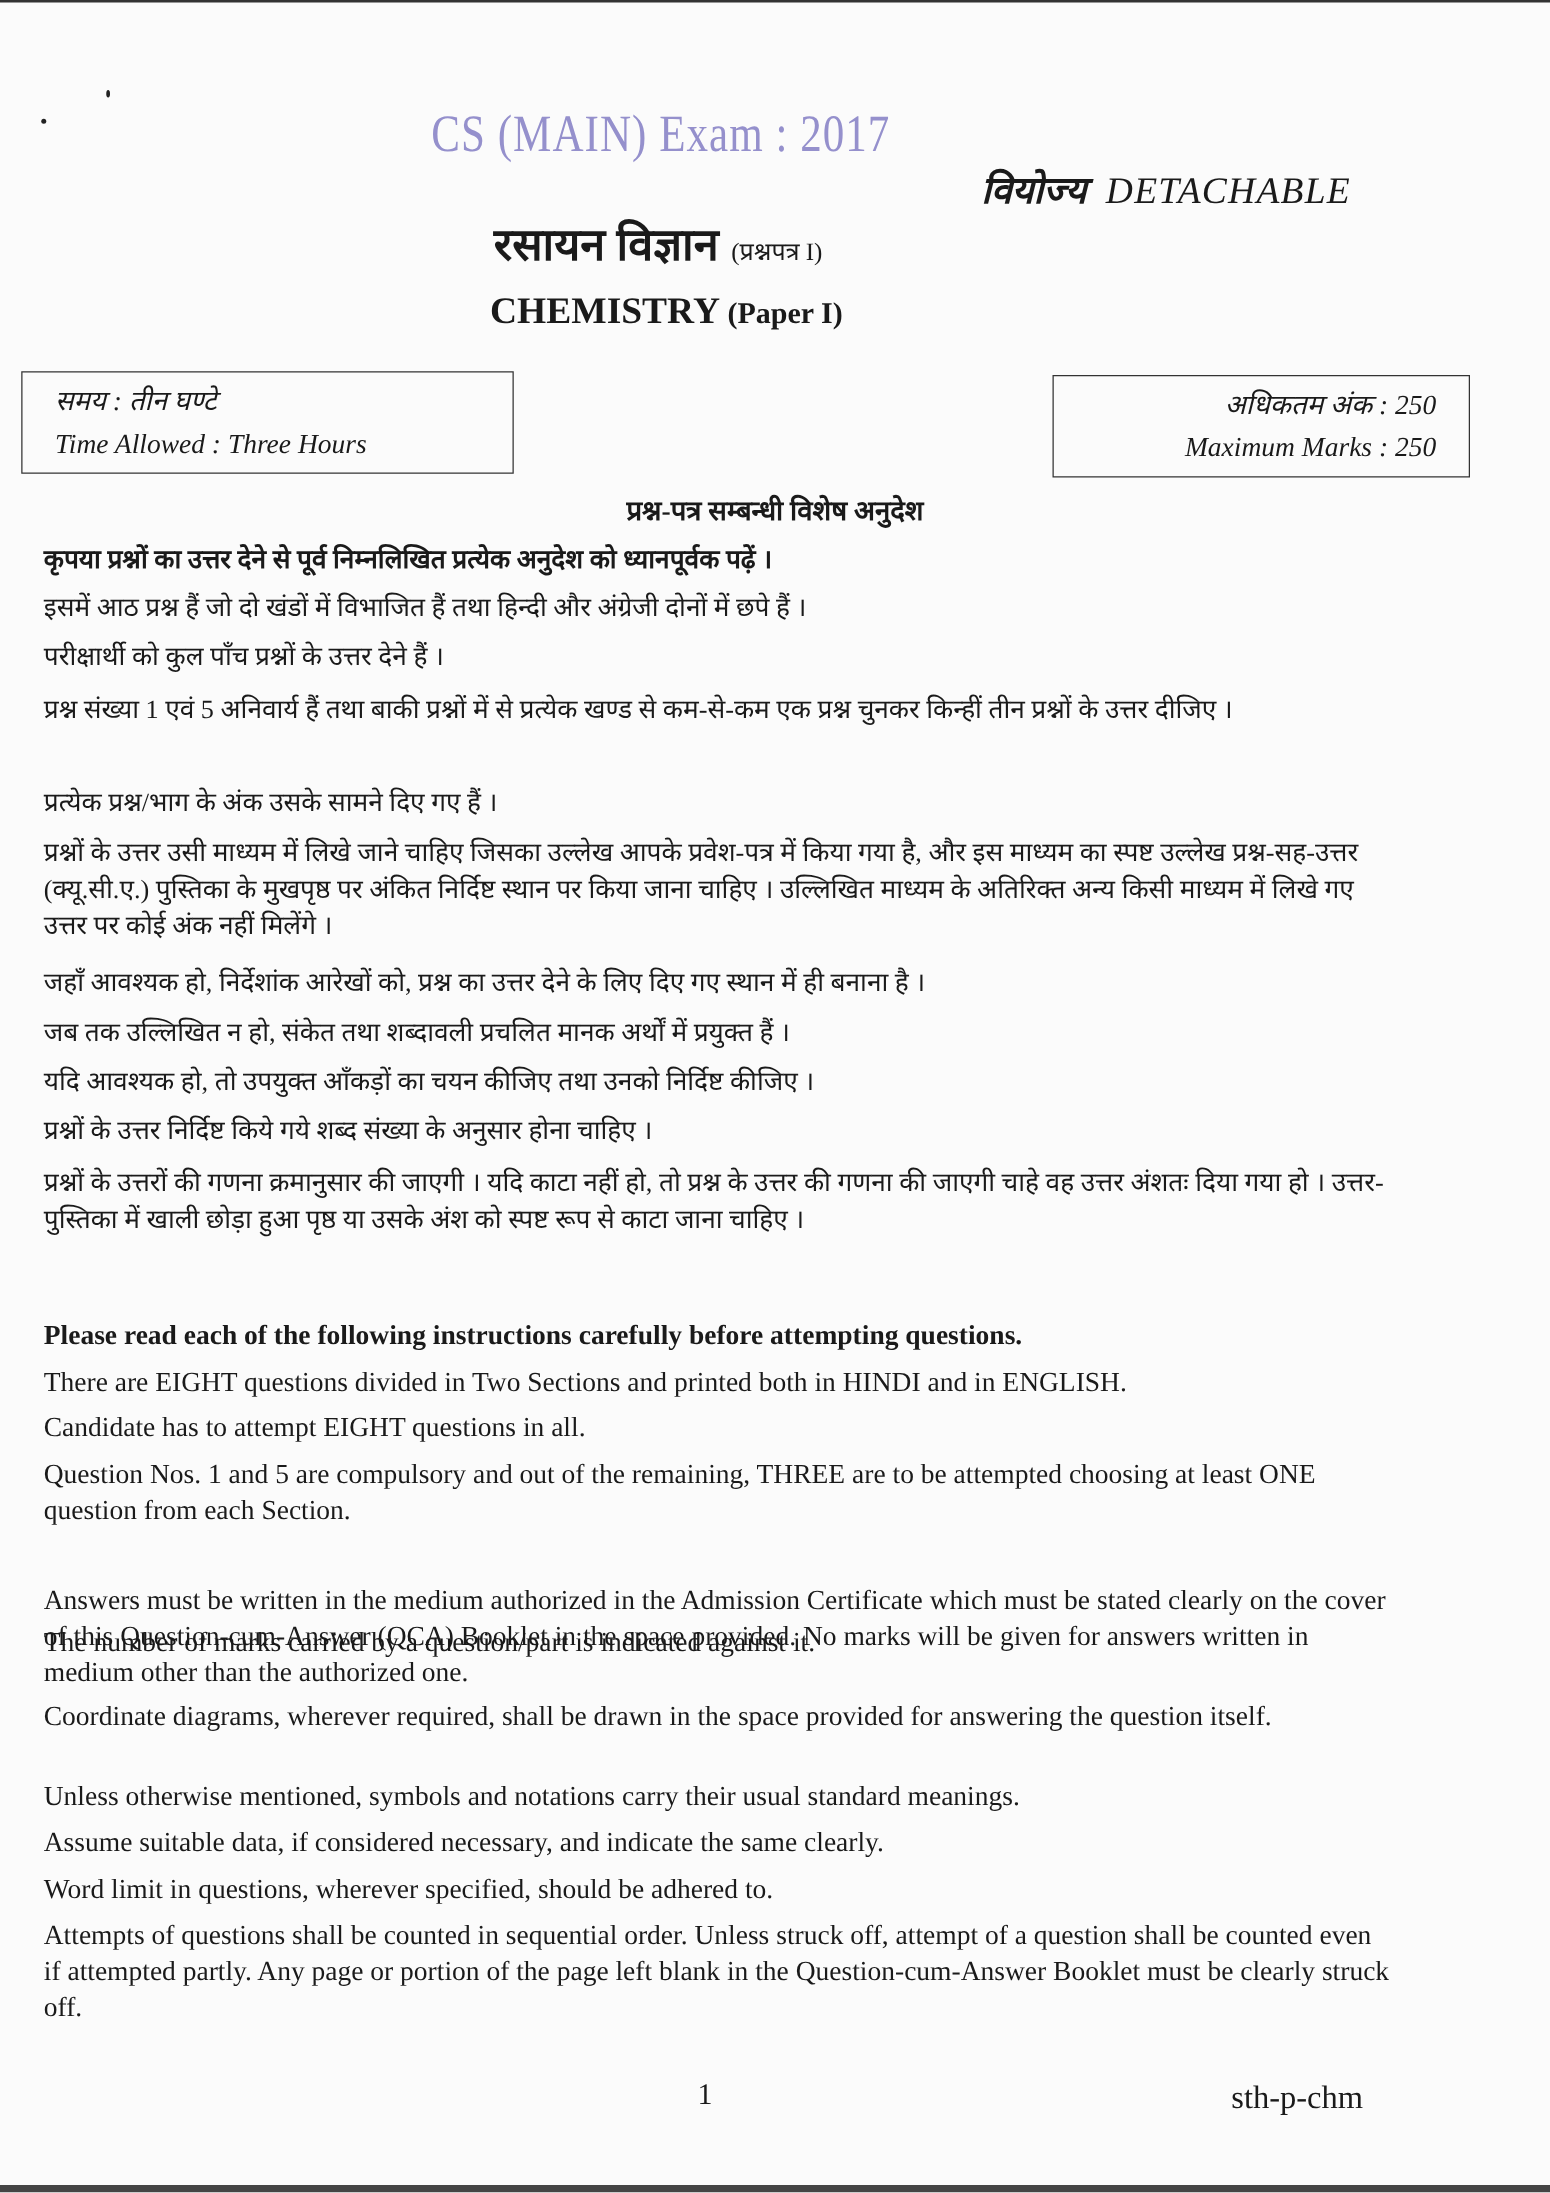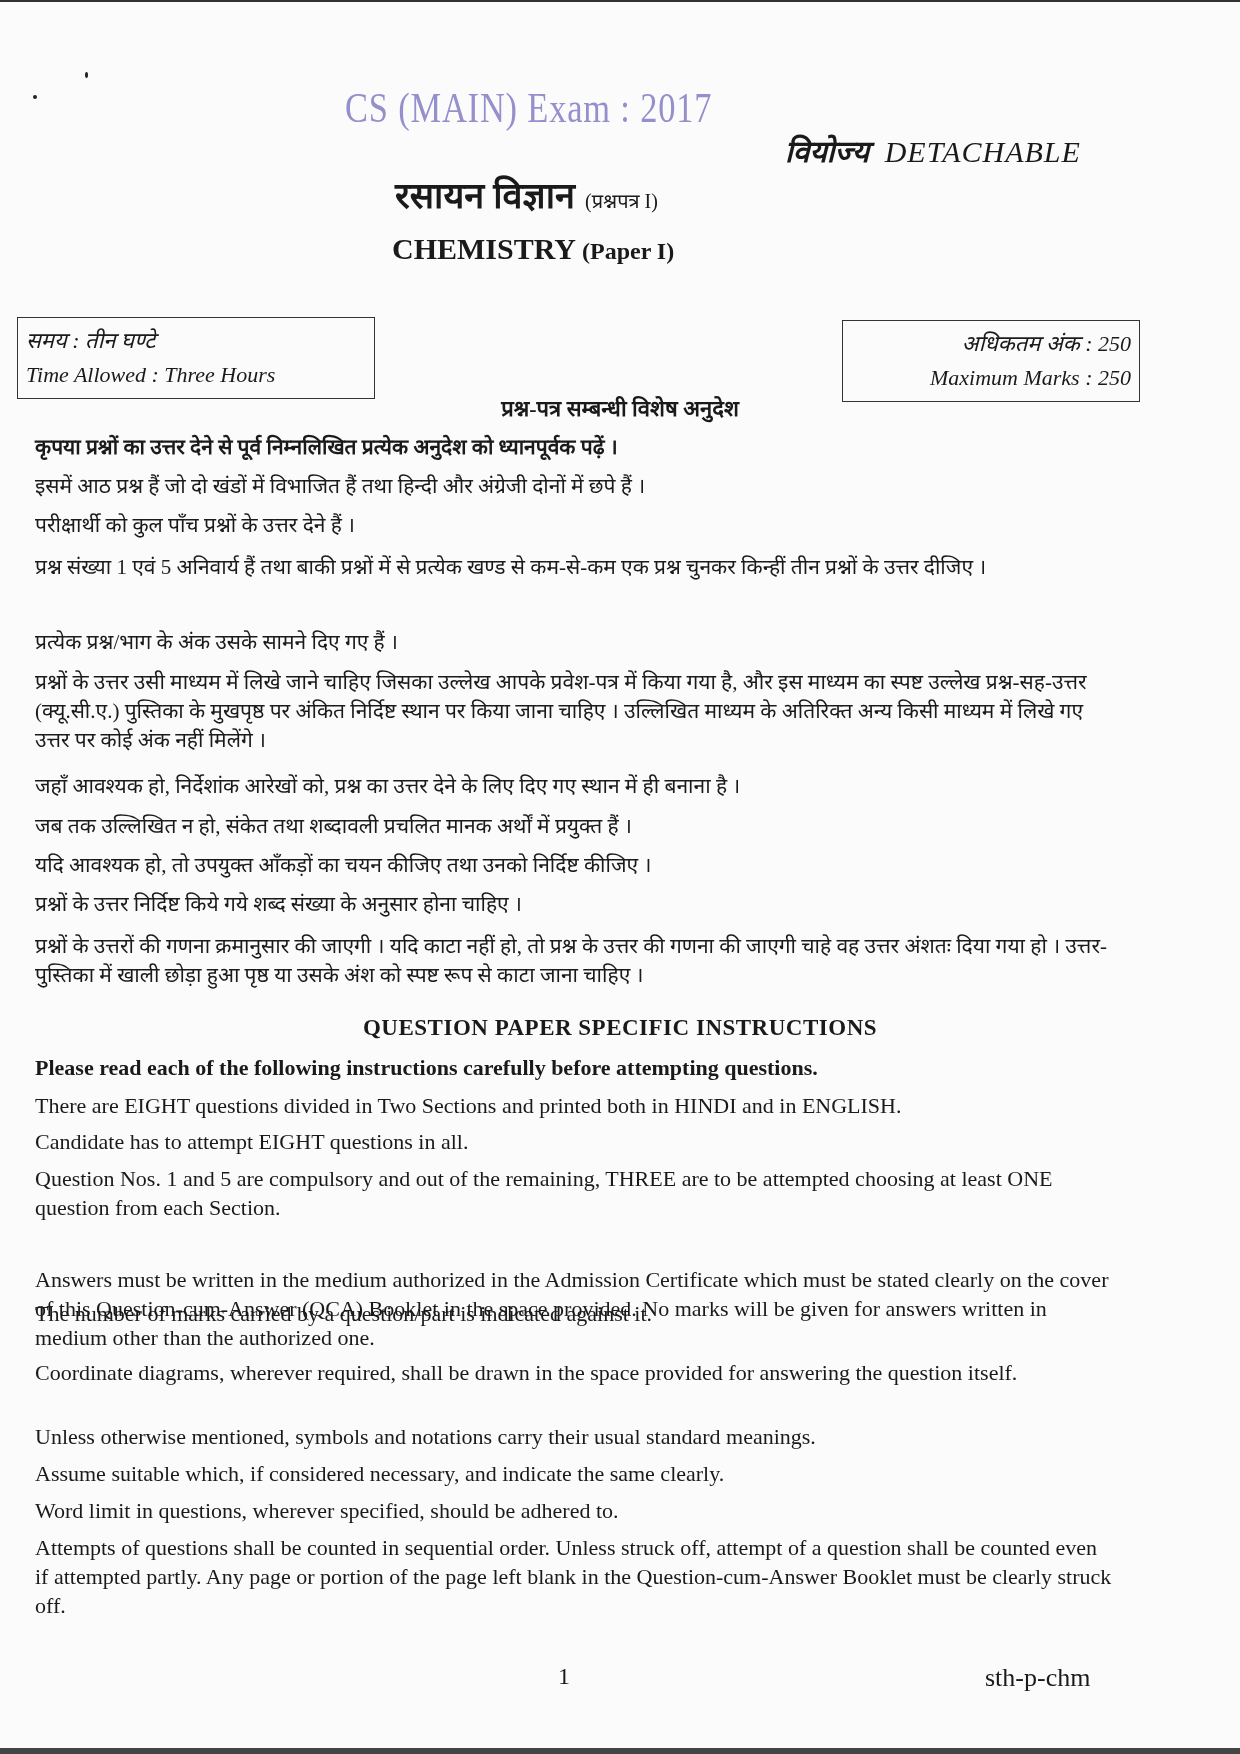--- a/index.html
+++ b/index.html
@@ -21,22 +21,22 @@
   }
   .detachable {
     position:absolute; left:785px; top:130px; font-size:30px; font-style:italic; font-weight:bold;
   }
   .detachable .en { font-style:italic; font-weight:normal; letter-spacing:1px; margin-left:8px; }
   .title-hi { position:absolute; left:395px; top:170px; font-size:36px; font-weight:bold; }
   .title-hi .sub { font-size:20px; font-weight:normal; margin-left:10px; }
   .title-en { position:absolute; left:392px; top:232px; font-size:30px; font-weight:bold; }
   .title-en .sub { font-size:24px; margin-left:6px; }
   .box {
-    position:absolute; border:1.5px solid #333; padding:6px 8px;
-    font-style:italic; font-size:22px; line-height:34px;margin-top:20px;
+    position:absolute; border:1.5px solid #333; padding:6px 26px;
+    font-style:italic; font-size:22px; line-height:34px;
   }
   .box-left { left:17px; top:297px; width:340px; }
   .box-right { left:842px; top:300px; width:280px; text-align:right; }
   .hi-heading { position:absolute; left:0; width:1240px; top:392px; text-align:center; font-size:22px; font-weight:bold; }
   .para { position:absolute; left:35px; width:1080px; font-size:22px; line-height:29px; }
   .hi { font-size:21px; }
   .en-heading { position:absolute; left:0; width:1240px; top:1015px; text-align:center; font-size:23px; font-weight:bold; letter-spacing:0.5px; }
   .lead { font-weight:bold; }
   .footer-num { position:absolute; left:558px; top:1663px; font-size:24px; }
   .footer-code { position:absolute; left:985px; top:1663px; font-size:26px; }
@@ -79,31 +79,30 @@
   <div class="para hi" style="top:511px;">परीक्षार्थी को कुल पाँच प्रश्नों के उत्तर देने हैं ।</div>
   <div class="para hi" style="top:553px;">प्रश्न संख्या 1 एवं 5 अनिवार्य हैं तथा बाकी प्रश्नों में से प्रत्येक खण्ड से कम-से-कम एक प्रश्न चुनकर किन्हीं तीन प्रश्नों के उत्तर दीजिए ।</div>
   <div class="para hi" style="top:628px;">प्रत्येक प्रश्न/भाग के अंक उसके सामने दिए गए हैं ।</div>
   <div class="para hi" style="top:668px;">प्रश्नों के उत्तर उसी माध्यम में लिखे जाने चाहिए जिसका उल्लेख आपके प्रवेश-पत्र में किया गया है, और इस माध्यम का स्पष्ट उल्लेख प्रश्न-सह-उत्तर (क्यू.सी.ए.) पुस्तिका के मुखपृष्ठ पर अंकित निर्दिष्ट स्थान पर किया जाना चाहिए । उल्लिखित माध्यम के अतिरिक्त अन्य किसी माध्यम में लिखे गए उत्तर पर कोई अंक नहीं मिलेंगे ।</div>
   <div class="para hi" style="top:772px;">जहाँ आवश्यक हो, निर्देशांक आरेखों को, प्रश्न का उत्तर देने के लिए दिए गए स्थान में ही बनाना है ।</div>
   <div class="para hi" style="top:812px;">जब तक उल्लिखित न हो, संकेत तथा शब्दावली प्रचलित मानक अर्थों में प्रयुक्त हैं ।</div>
   <div class="para hi" style="top:851px;">यदि आवश्यक हो, तो उपयुक्त आँकड़ों का चयन कीजिए तथा उनको निर्दिष्ट कीजिए ।</div>
   <div class="para hi" style="top:890px;">प्रश्नों के उत्तर निर्दिष्ट किये गये शब्द संख्या के अनुसार होना चाहिए ।</div>
   <div class="para hi" style="top:932px;">प्रश्नों के उत्तरों की गणना क्रमानुसार की जाएगी । यदि काटा नहीं हो, तो प्रश्न के उत्तर की गणना की जाएगी चाहे वह उत्तर अंशतः दिया गया हो । उत्तर-पुस्तिका में खाली छोड़ा हुआ पृष्ठ या उसके अंश को स्पष्ट रूप से काटा जाना चाहिए ।</div>
 
-  <div class="en-heading">QUESTION PAPER SPECIFIC INSTRUCTIONS</div>
 
   <div class="para lead" style="top:1053px;">Please read each of the following instructions carefully before attempting questions.</div>
   <div class="para" style="top:1091px;">There are EIGHT questions divided in Two Sections and printed both in HINDI and in ENGLISH.</div>
   <div class="para" style="top:1127px;">Candidate has to attempt EIGHT questions in all.</div>
   <div class="para" style="top:1164px;">Question Nos. 1 and 5 are compulsory and out of the remaining, THREE are to be attempted choosing at least ONE question from each Section.</div>
   <div class="para" style="top:1299px;">The number of marks carried by a question/part is indicated against it.</div>
   <div class="para" style="top:1265px;">Answers must be written in the medium authorized in the Admission Certificate which must be stated clearly on the cover of this Question-cum-Answer (QCA) Booklet in the space provided. No marks will be given for answers written in medium other than the authorized one.</div>
   <div class="para" style="top:1358px;">Coordinate diagrams, wherever required, shall be drawn in the space provided for answering the question itself.</div>
   <div class="para" style="top:1422px;">Unless otherwise mentioned, symbols and notations carry their usual standard meanings.</div>
-  <div class="para" style="top:1459px;">Assume suitable which, if considered necessary, and indicate the same clearly.</div>
+  <div class="para" style="top:1459px;">Assume suitable data, if considered necessary, and indicate the same clearly.</div>
   <div class="para" style="top:1496px;">Word limit in questions, wherever specified, should be adhered to.</div>
   <div class="para" style="top:1533px;">Attempts of questions shall be counted in sequential order. Unless struck off, attempt of a question shall be counted even if attempted partly. Any page or portion of the page left blank in the Question-cum-Answer Booklet must be clearly struck off.</div>
 
   <div class="footer-num">1</div>
   <div class="footer-code">sth-p-chm</div>
 
   <div class="bottomline"></div>
 </div>
 
 </body></html>

